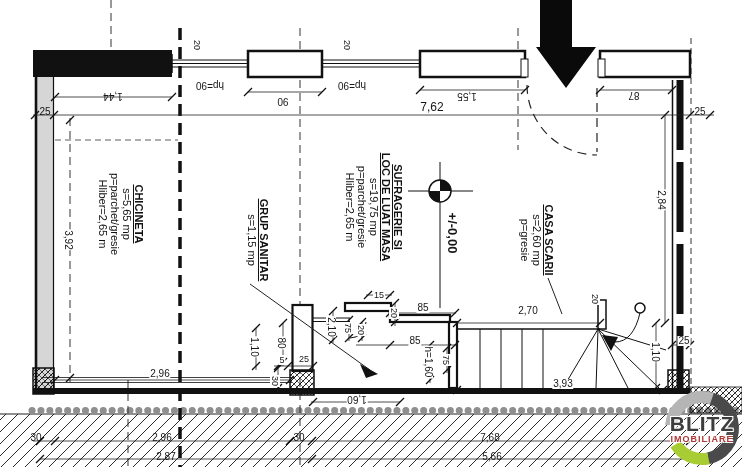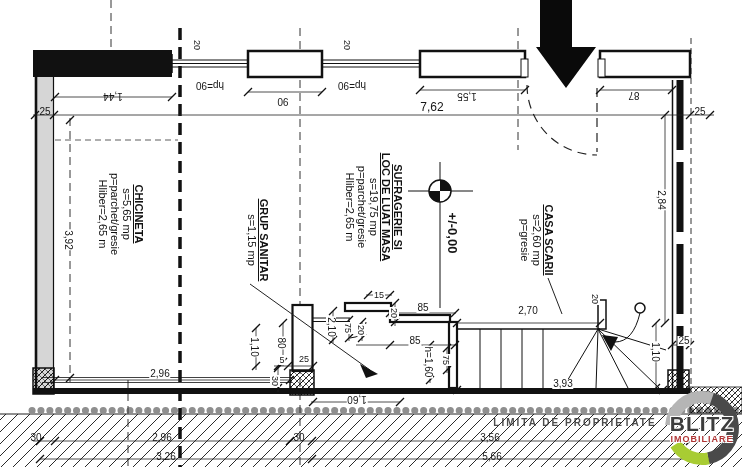--- a/index.html
+++ b/index.html
@@ -268,26 +268,25 @@
   <div class="lbl bgw" style="left:423px;top:308px">85</div>
   <div class="lbl bgw" style="left:415px;top:341px">85</div>
   <div class="lbl r90 bgw" style="left:428px;top:362px">h=1,60</div>
   <div class="lbl r90 bgw sm" style="left:446px;top:360px">75</div>
   <div class="lbl r180 bgw" style="left:357px;top:399px">1,60</div>
   <div class="lbl bgw" style="left:528px;top:311px">2,70</div>
   <div class="lbl r90 bgw sm" style="left:595px;top:299px">20</div>
   <div class="lbl r90 bgw" style="left:655px;top:352px">1,10</div>
   <div class="lbl bgw" style="left:684px;top:341px">25</div>
   <div class="lbl bgw" style="left:563px;top:384px">3,93</div>
-  <div class="limita" style="left:575px;top:422px">LIMITA DE PROPRIETATE</div>
   <div class="lbl" style="left:36px;top:438px">30</div>
   <div class="lbl" style="left:162px;top:438px">2,96</div>
   <div class="lbl" style="left:299px;top:438px">30</div>
-  <div class="lbl" style="left:490px;top:438px">3,56</div>
-  <div class="lbl" style="left:166px;top:457px">3,26</div>
+  <div class="lbl" style="left:490px;top:438px">7,68</div>
+  <div class="lbl" style="left:166px;top:457px">2,87</div>
   <div class="lbl" style="left:492px;top:457px">5,66</div>
 
   <div id="logo">
     <svg width="84" height="84" viewBox="0 0 84 84">
       <g fill="none" stroke-width="12">
         <circle cx="42" cy="42" r="31" stroke="#4a4a4a" stroke-dasharray="92 999" transform="rotate(268 42 42)"></circle>
         <circle cx="42" cy="42" r="31" stroke="#a8cc33" stroke-dasharray="38 999" transform="rotate(78 42 42)"></circle>
         <circle cx="42" cy="42" r="31" stroke="#b5b5b5" stroke-dasharray="56 999" transform="rotate(185 42 42)"></circle>
       </g>
     </svg>

